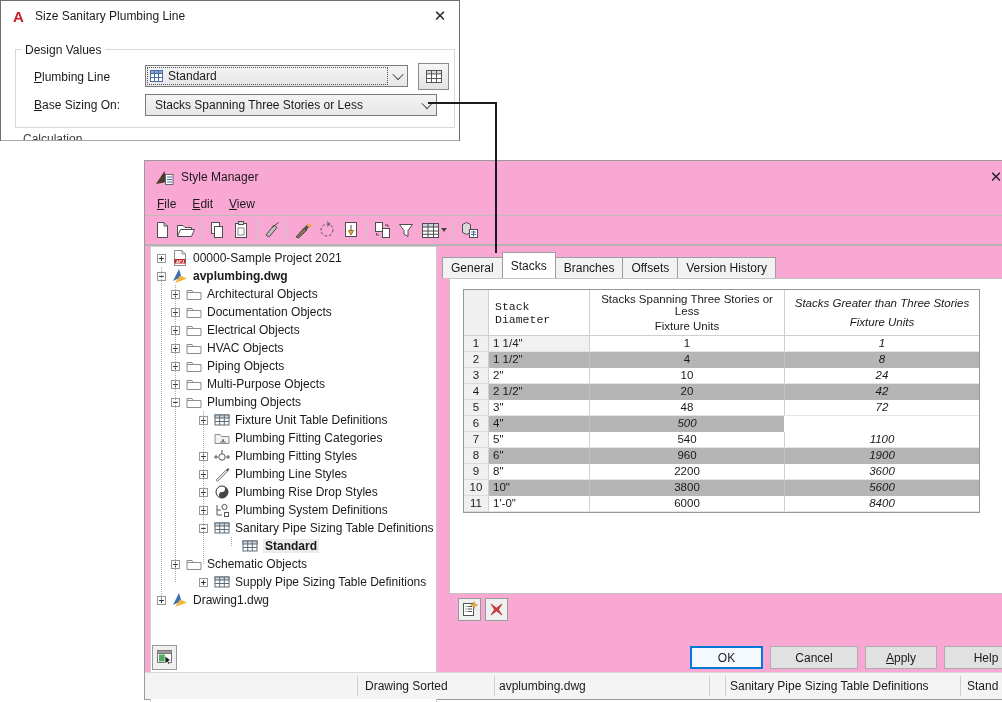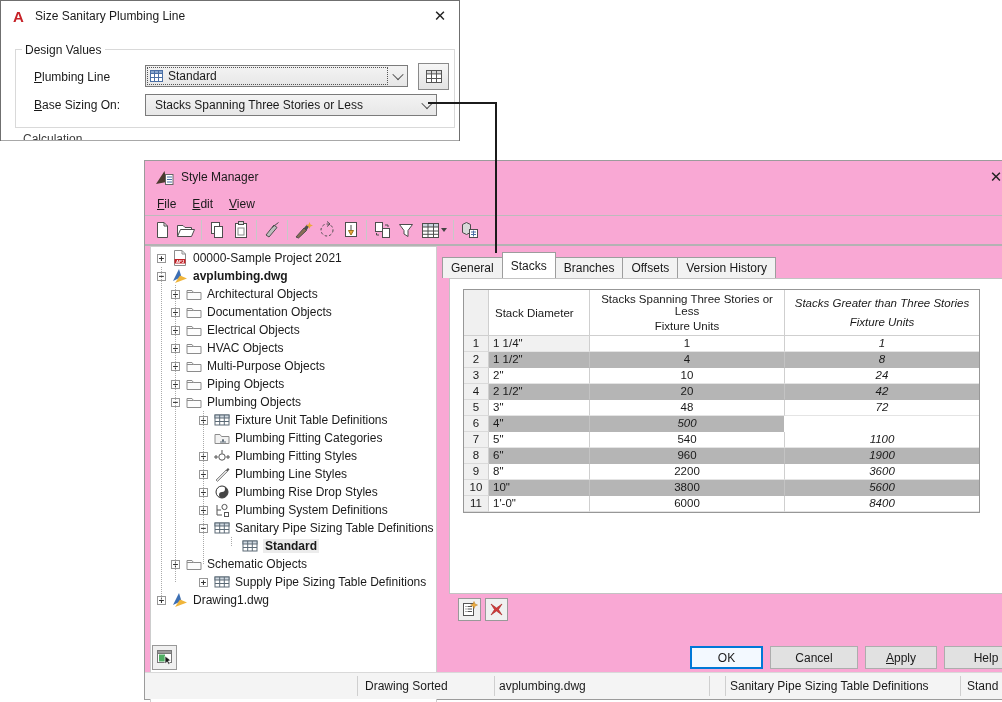--- a/index.html
+++ b/index.html
@@ -80,21 +80,21 @@
         font-size:11.5px;}
   .grow{display:flex;}
   .gc{box-sizing:border-box;border-right:1px solid #cfcfcf;overflow:hidden;}
   .c0{width:25px;background:#f0f0f0;text-align:center;}
   .c1{width:101px;padding-left:4px;}
   .c2{width:195px;text-align:center;}
   .c3{width:194px;border-right:none;text-align:center;font-style:italic;}
   .ghead{height:46px;}
   .ghead .gc{border-bottom:1px solid #cfcfcf;background:#fff;}
   .ghead .c0{background:#f0f0f0;}
-  .ghead .c1{display:flex;align-items:center;padding-left:6px;}
+  .ghead .c1{display:flex;align-items:center;padding-left:6px;font-family:Liberation Mono, monospace;}
   .hstack{display:flex;flex-direction:column;justify-content:space-evenly;height:100%;}
   .gbody .grow{height:16px;line-height:15px;}
   .gbody .gc{border-bottom:1px solid #e4e4e4;}
   .gbody .c0{border-bottom:1px solid #dadada;}
   .grow.gray .c1,.grow.gray .c2,.grow.gray .c3{background:#b5b5b5;border-bottom:1px solid #b5b5b5;border-right-color:#c3c3c3;}
   .grow.first .c1{background:#f1f1f1;}
 
   .mini-btns{position:absolute;left:313px;top:437px;display:flex;gap:4px;}
   .mini-btn{width:23px;height:23px;border:1px solid #999;background:#f0f0f0;display:flex;
             align-items:center;justify-content:center;box-sizing:border-box;}
@@ -348,31 +348,31 @@
       <span class="tlabel">HVAC Objects</span>
     </div>
     <div class="trow lvl1">
       <span class="exp">+</span>
       <span class="ticon">
           <svg width="16" height="16" viewBox="0 0 16 16">
             <path d="M1 4.5 H6 L7.5 6.5 H15 V13.5 H1 Z" fill="#fdfdfd" stroke="#8c8c8c"></path>
             <path d="M1 6.5 H7.5" stroke="#8c8c8c"></path>
           </svg>
         </span>
+      <span class="tlabel">Piping Objects</span>
+    </div>
+    <div class="trow lvl1">
+      <span class="exp">+</span>
+      <span class="ticon">
+          <svg width="16" height="16" viewBox="0 0 16 16">
+            <path d="M1 4.5 H6 L7.5 6.5 H15 V13.5 H1 Z" fill="#fdfdfd" stroke="#8c8c8c"></path>
+            <path d="M1 6.5 H7.5" stroke="#8c8c8c"></path>
+          </svg>
+        </span>
       <span class="tlabel">Multi-Purpose Objects</span>
-    </div>
-    <div class="trow lvl1">
-      <span class="exp">+</span>
-      <span class="ticon">
-          <svg width="16" height="16" viewBox="0 0 16 16">
-            <path d="M1 4.5 H6 L7.5 6.5 H15 V13.5 H1 Z" fill="#fdfdfd" stroke="#8c8c8c"></path>
-            <path d="M1 6.5 H7.5" stroke="#8c8c8c"></path>
-          </svg>
-        </span>
-      <span class="tlabel">Piping Objects</span>
     </div>
     <div class="trow lvl1">
       <span class="exp">−</span>
       <span class="ticon">
           <svg width="16" height="16" viewBox="0 0 16 16">
             <path d="M1 4.5 H6 L7.5 6.5 H15 V13.5 H1 Z" fill="#fdfdfd" stroke="#8c8c8c"></path>
             <path d="M1 6.5 H7.5" stroke="#8c8c8c"></path>
           </svg>
         </span>
       <span class="tlabel">Plumbing Objects</span>

